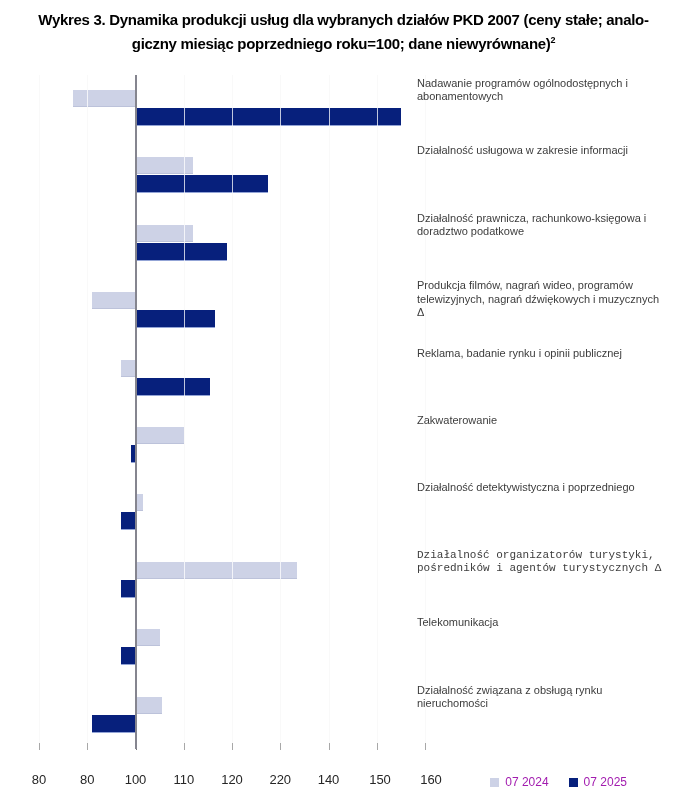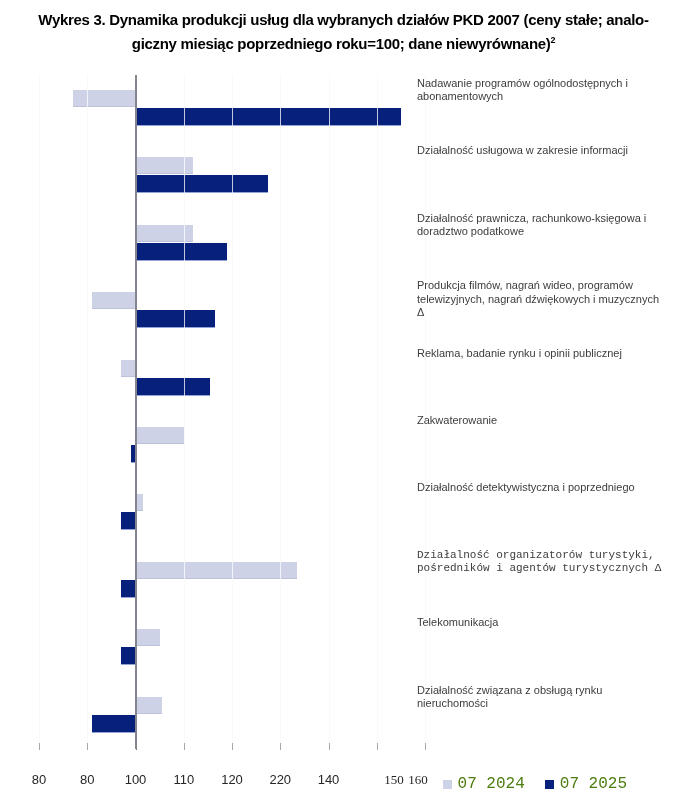--- a/index.html
+++ b/index.html
@@ -30,21 +30,21 @@
   .tick-label{
     position:absolute;top:677px;transform:translateX(-50%);
     font-size:13px;color:#262626;z-index:1;margin-top:20px;
   }
   .legend{
     position:absolute;top:700px;right:60px;display:flex;gap:20px;
     align-items:center;z-index:5;
   }
   .legend-item{display:flex;align-items:center;gap:6px;}
   .legend-swatch{width:9px;height:9px;display:inline-block;}
-  .legend-label{font-size:16px;color:#4d7c0f;font-family:Liberation Mono, monospace;}
+  .legend-label{font-size:12px;color:#a21caf;}
 </style>
 </head>
 <body>
 
 <div class="title">
   <span>Wykres 3. Dynamika produkcji usług dla wybranych działów PKD 2007 (ceny stałe; analo-</span><br>
   <span>giczny miesiąc poprzedniego roku=100; dane niewyrównane)</span><sup>2</sup>
 </div>
 
 <div class="chart">
@@ -63,24 +63,24 @@
     <div class="tick" style="left: 232px;"></div>
     <div class="tick-label" style="left: 232px;">120</div>
     <div class="gridline" style="left: 280.25px;"></div>
     <div class="tick" style="left: 280.25px;"></div>
     <div class="tick-label" style="left: 280.25px;">220</div>
     <div class="gridline" style="left: 328.5px;"></div>
     <div class="tick" style="left: 328.5px;"></div>
     <div class="tick-label" style="left: 328.5px;">140</div>
     <div class="gridline" style="left: 376.75px;"></div>
     <div class="tick" style="left: 376.75px;"></div>
-    <div class="tick-label" style="left: 394px; font-family: Liberation Serif, serif;">150</div>
+    <div class="tick-label" style="left: 380px;">150</div>
     <div class="gridline" style="left: 425px;"></div>
     <div class="tick" style="left: 425px;"></div>
-    <div class="tick-label" style="left: 418px; font-family: Liberation Serif, serif;">160</div>
+    <div class="tick-label" style="left: 431px;">160</div>
     <div class="bar light" title="07 2024: 87" style="top: 15px; background: rgb(205, 210, 230); left: 72.775px; width: 62.725px;"></div>
     <div class="bar dark" title="07 2025: 155" style="top: 33px; background: rgb(7, 32, 124); left: 135.5px; width: 265.375px;"></div>
     <div class="cat-label" style="top: 2px;">
       <span>Nadawanie programów ogólnodostępnych i abonamentowych</span>
     </div>
     <div class="bar light" title="07 2024: 112" style="top: 82.4px; background: rgb(205, 210, 230); left: 135.5px; width: 57.9px;"></div>
     <div class="bar dark" title="07 2025: 127.5" style="top: 100.4px; background: rgb(7, 32, 124); left: 135.5px; width: 132.688px;"></div>
     <div class="cat-label" style="top: 69.4px;">
       <span>Działalność usługowa w zakresie informacji</span>
     </div>

